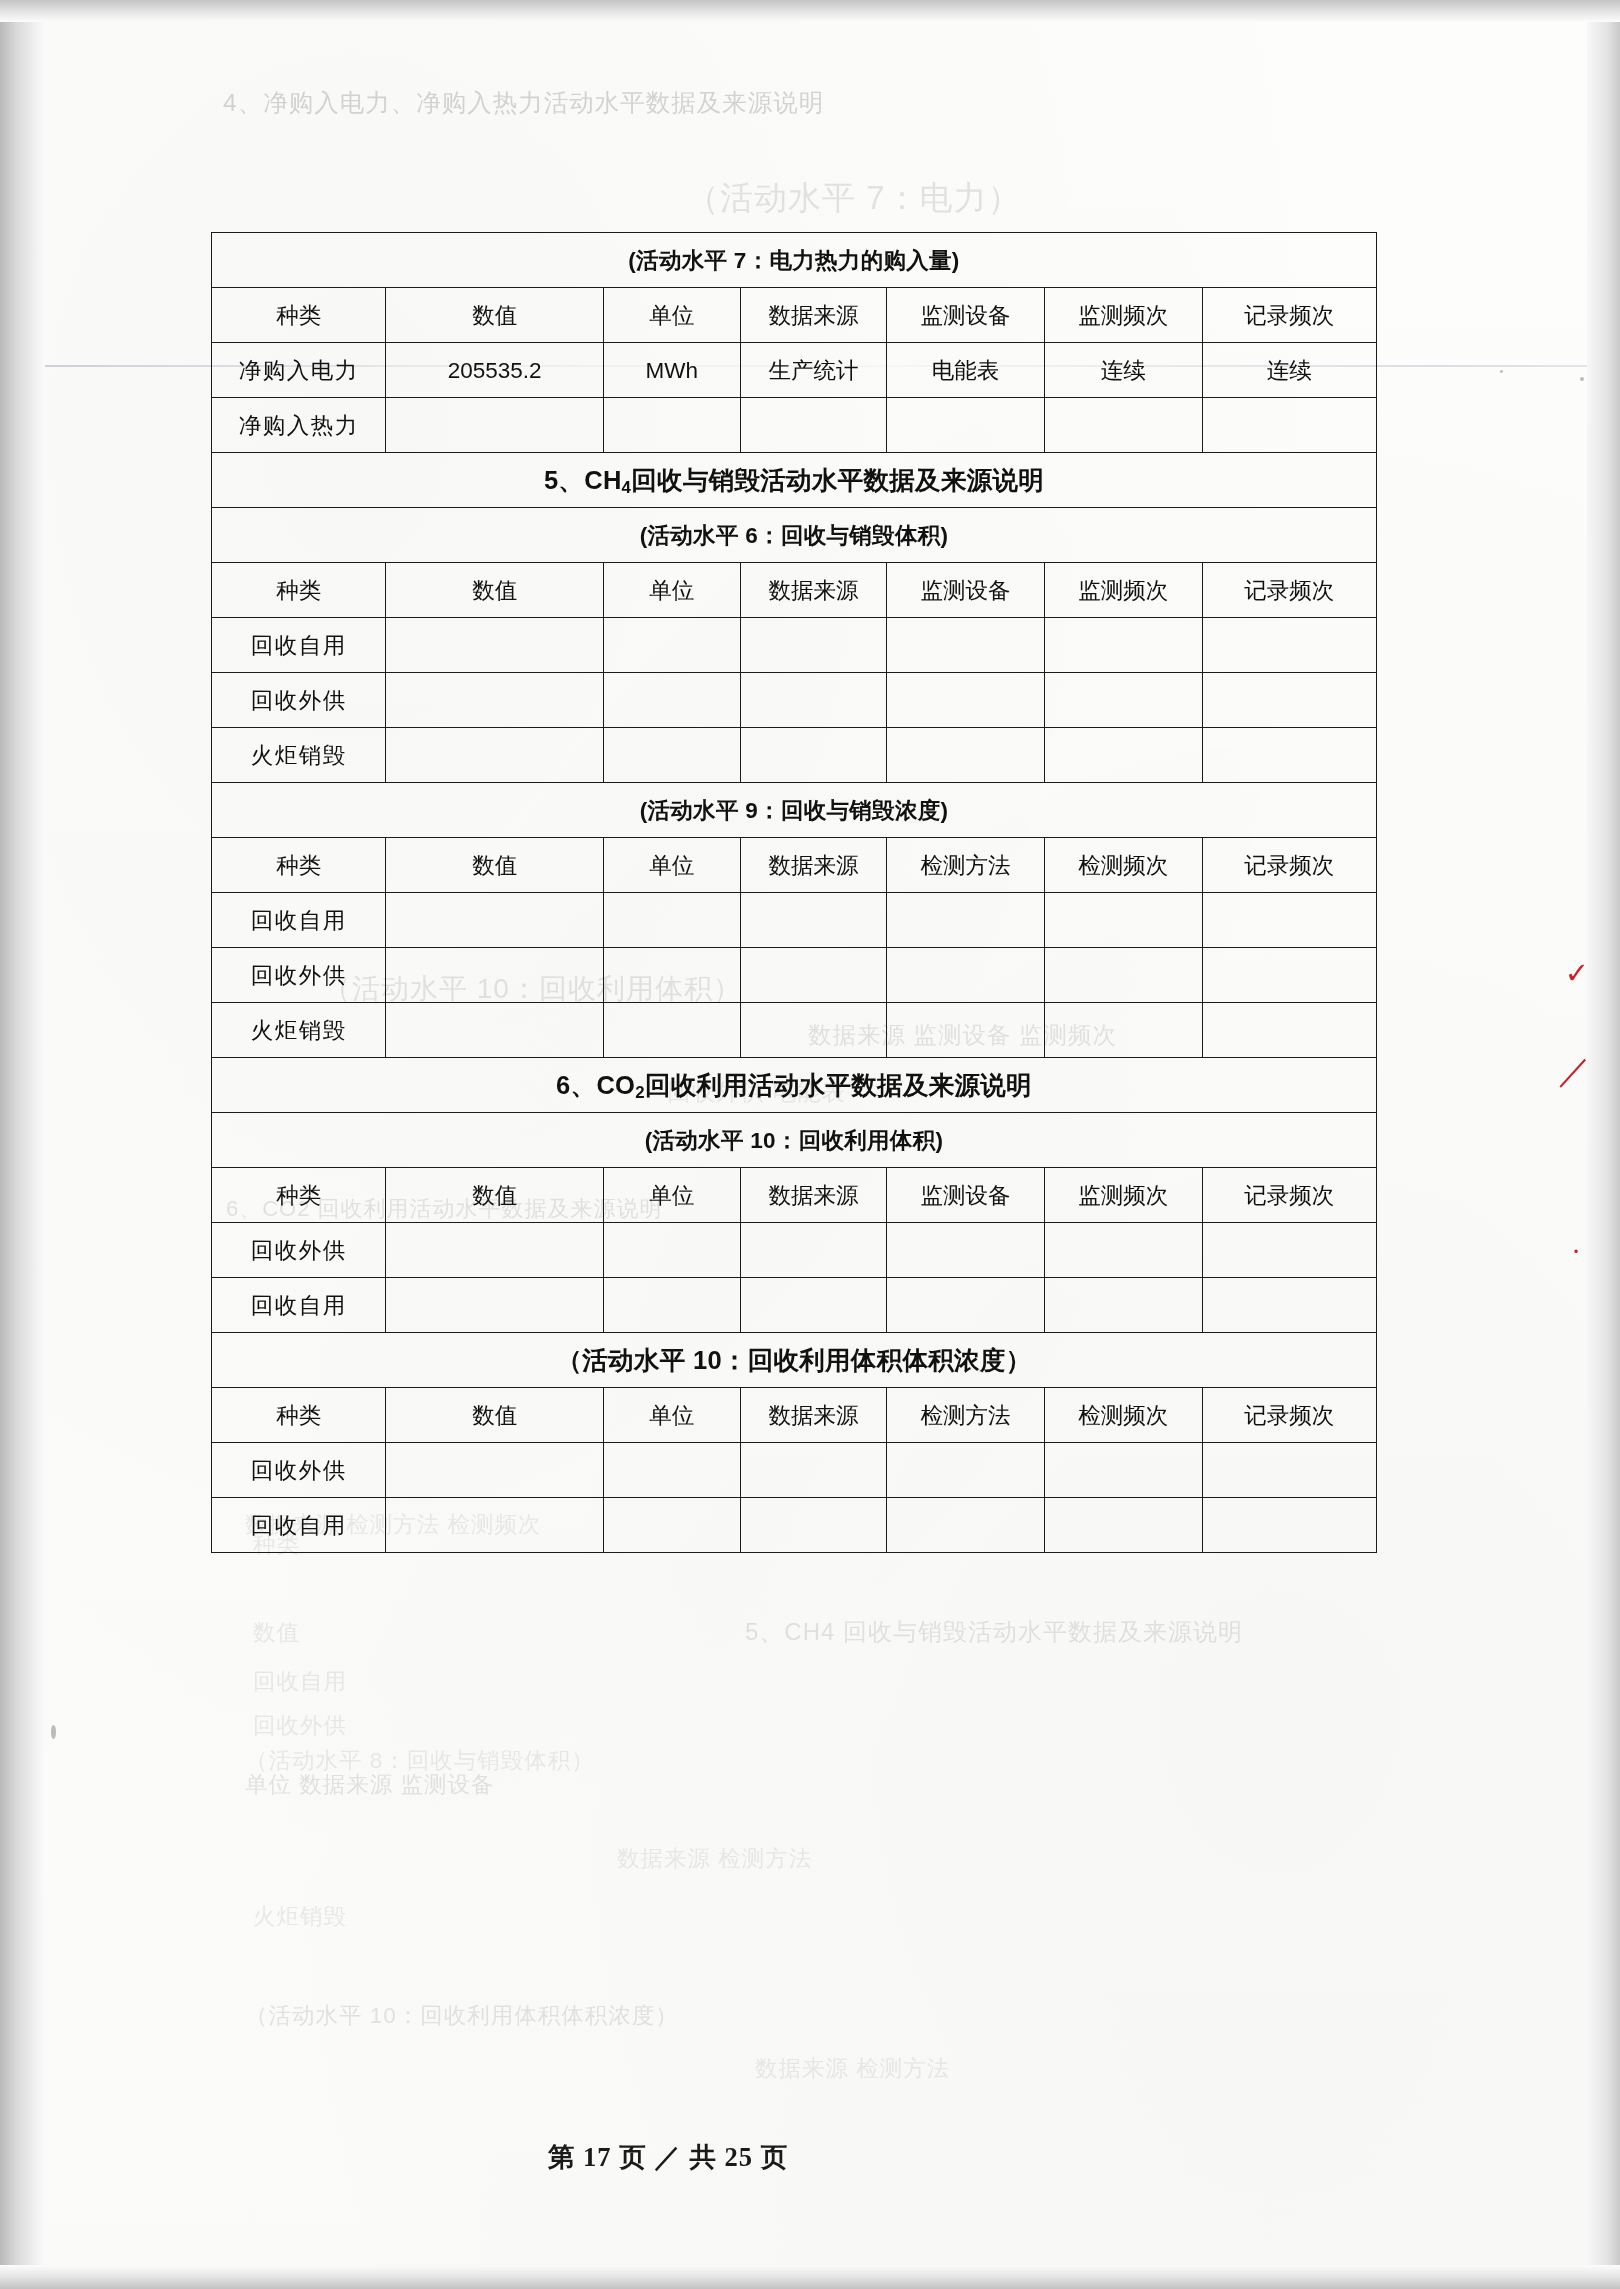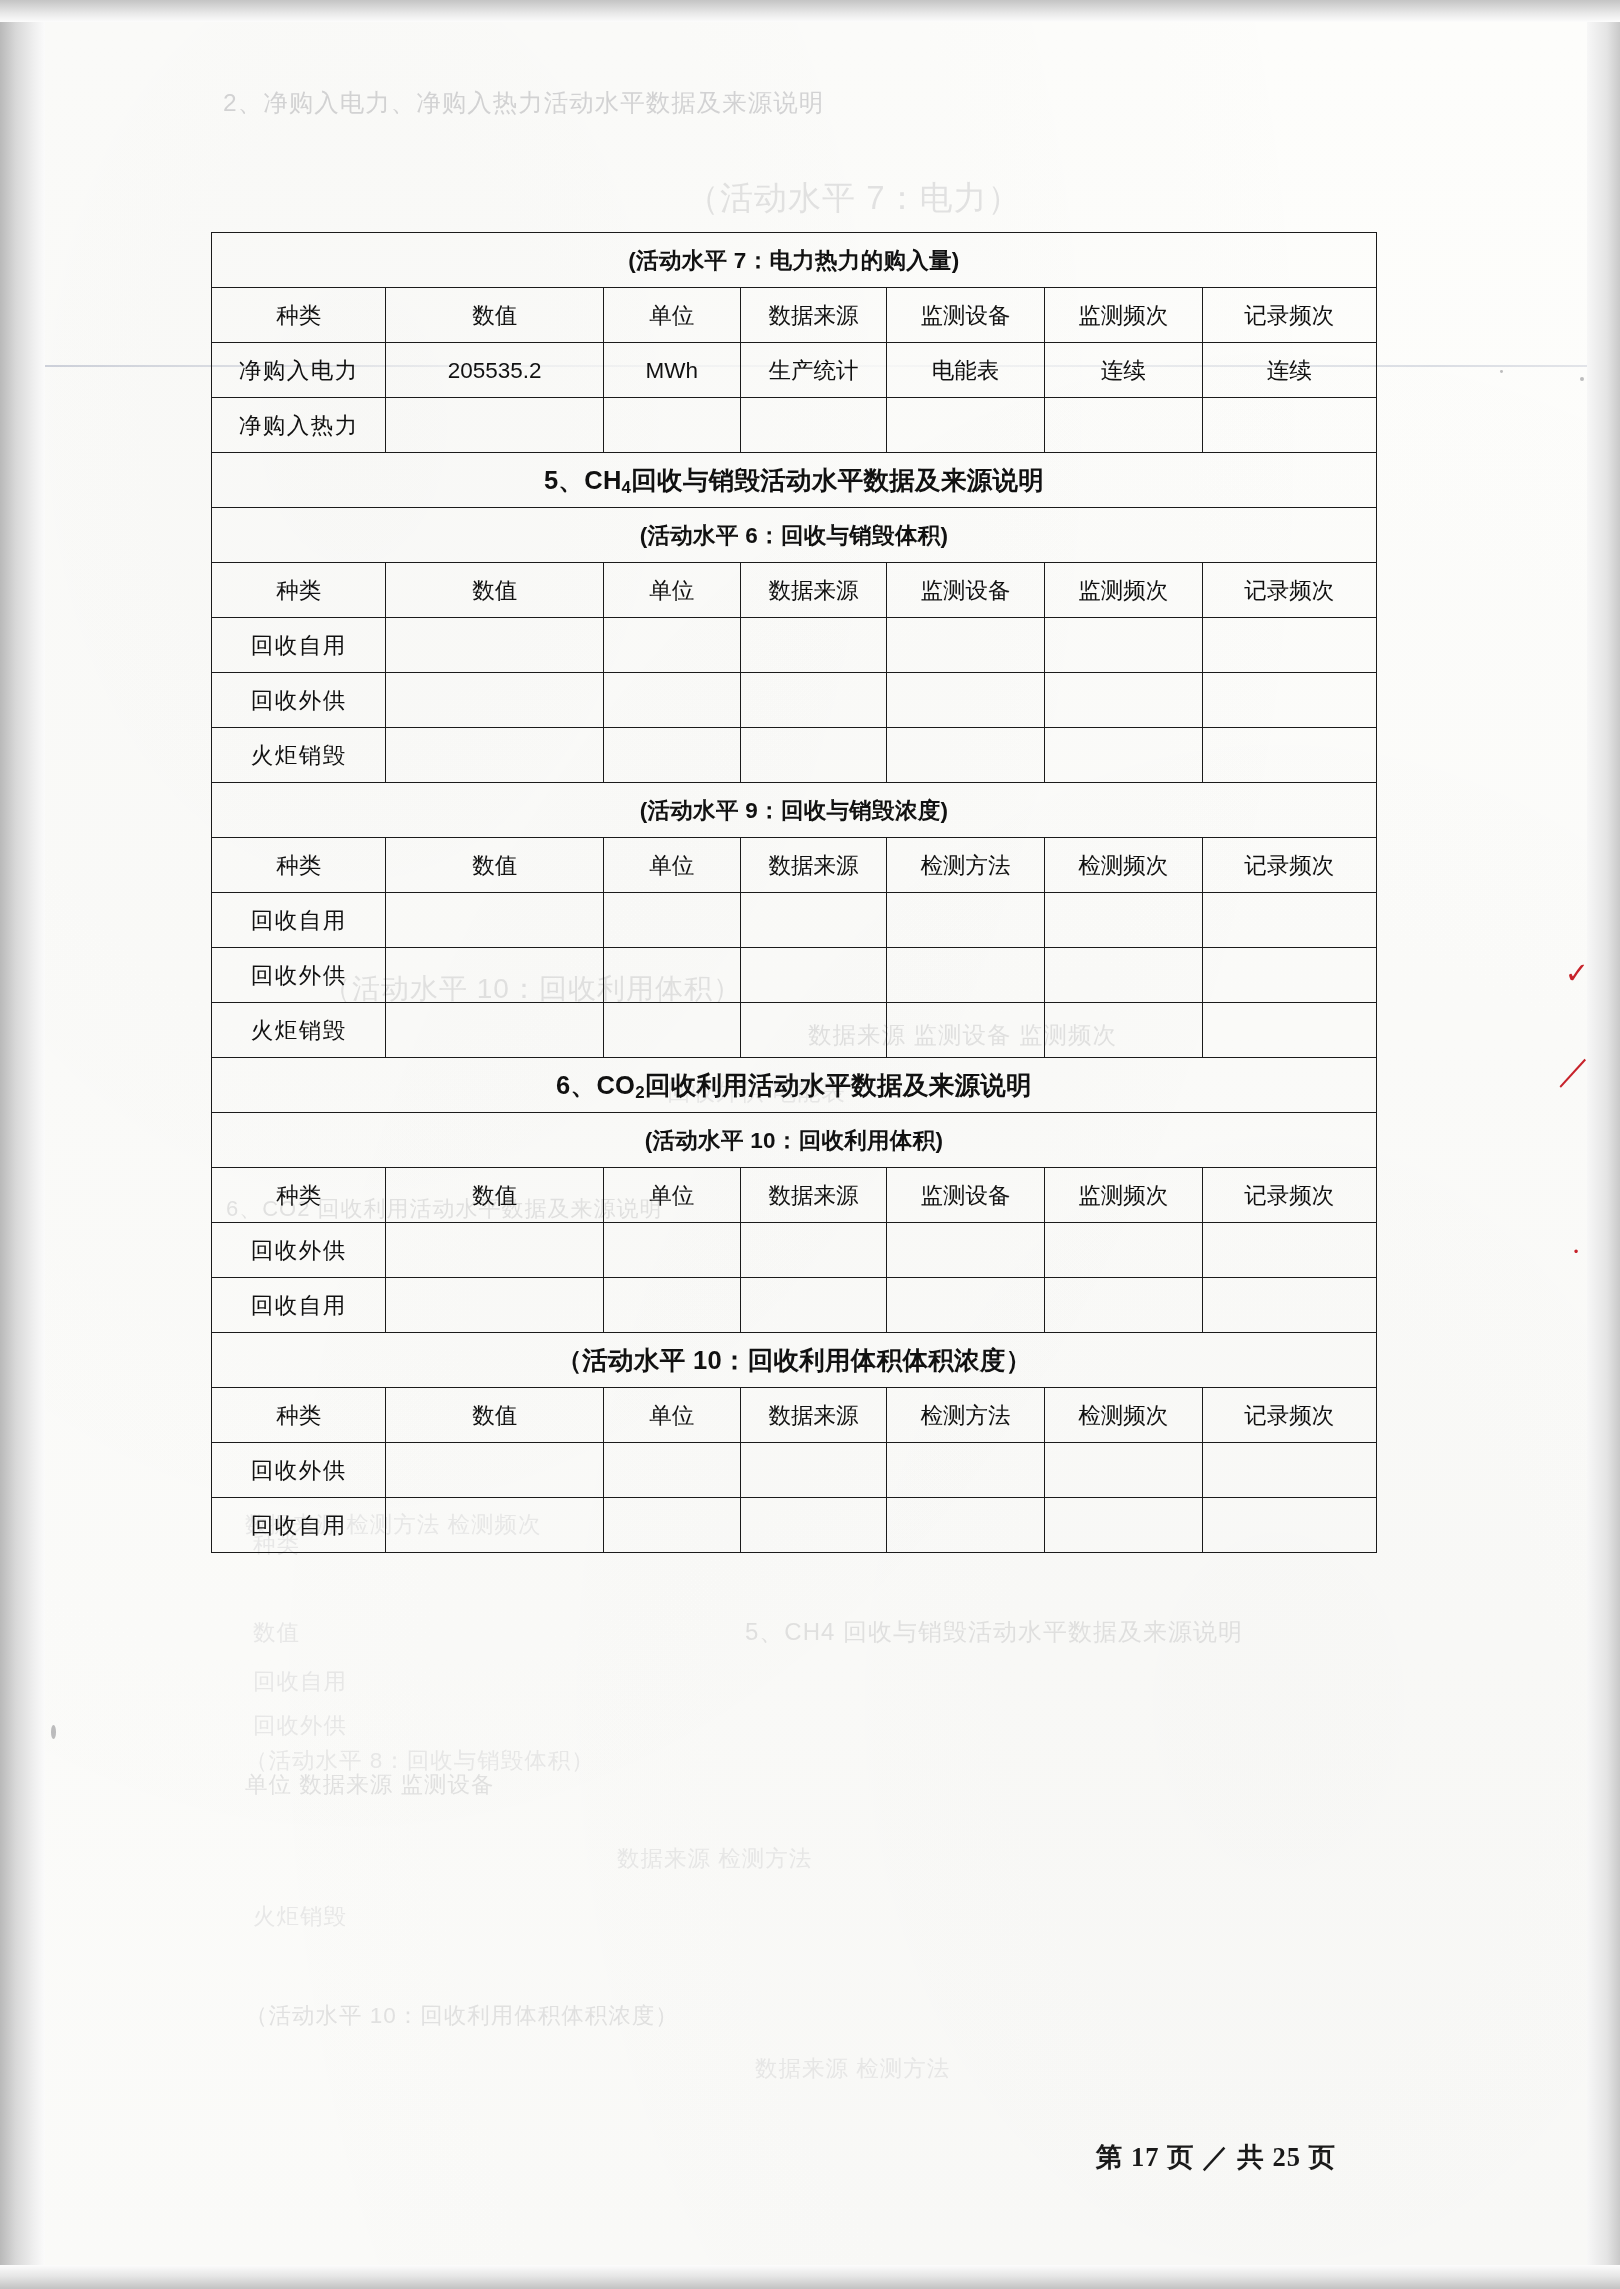--- a/index.html
+++ b/index.html
@@ -134,21 +134,21 @@
   .colg4 { width: 132px; }
   .colg5 { width: 142px; }
   .colg6 { width: 142px; }
   .colg7 { width: 157px; }
 
   .footer {
     position: absolute;
     left: 0;
     top: 2139px;
     width: 1336px;
-    text-align: right;
+    text-align: center;
     font-family: "Liberation Serif", serif;
     font-size: 26.5px;
     font-weight: bold;
     color: #1a1a1a;
     letter-spacing: 1px;
   }
   .dust {
     position: absolute;
     background: rgba(110,110,115,0.45);
     border-radius: 50%;
@@ -160,21 +160,21 @@
 
 <div class="page">
 
   <div class="paper-tint"></div>
   <div class="scan-edge-left"></div>
   <div class="scan-edge-right"></div>
   <div class="scan-edge-top"></div>
   <div class="scan-edge-bottom"></div>
   <div class="fold-line"></div>
 
-  <div class="ghost" style="left:223px; top:86px; font-size:24.5px;">2、净购入电力、净购入热力活动水平数据及来源说明</div>
+  <div class="ghost" style="left:223px; top:86px; font-size:24.5px;">4、净购入电力、净购入热力活动水平数据及来源说明</div>
   <div class="ghost faint" style="left:686px; top:176px; font-size:33px;">（活动水平 7：电力）</div>
 
   <div class="ghost faint" style="left:323px; top:970px; font-size:28px;">（活动水平 10：回收利用体积）</div>
   <div class="ghost faint" style="left:784px; top:1019px; font-size:23.5px;margin-left:24px;">数据来源    监测设备    监测频次</div>
   <div class="ghost vfaint" style="left:667px; top:1076px; font-size:23.5px;">回收外供      电能表</div>
   <div class="ghost faint" style="left:226px; top:1194px; font-size:22px;">6、CO2 回收利用活动水平数据及来源说明</div>
 
   <div class="ghost vfaint" style="left:245px; top:1509px; font-size:22.5px;">数据来源   检测方法   检测频次</div>
   <div class="ghost faint" style="left:745px; top:1616px; font-size:24px;">5、CH4 回收与销毁活动水平数据及来源说明</div>
   <div class="ghost vfaint" style="left:245px; top:1745px; font-size:22.5px;">（活动水平 8：回收与销毁体积）</div>

